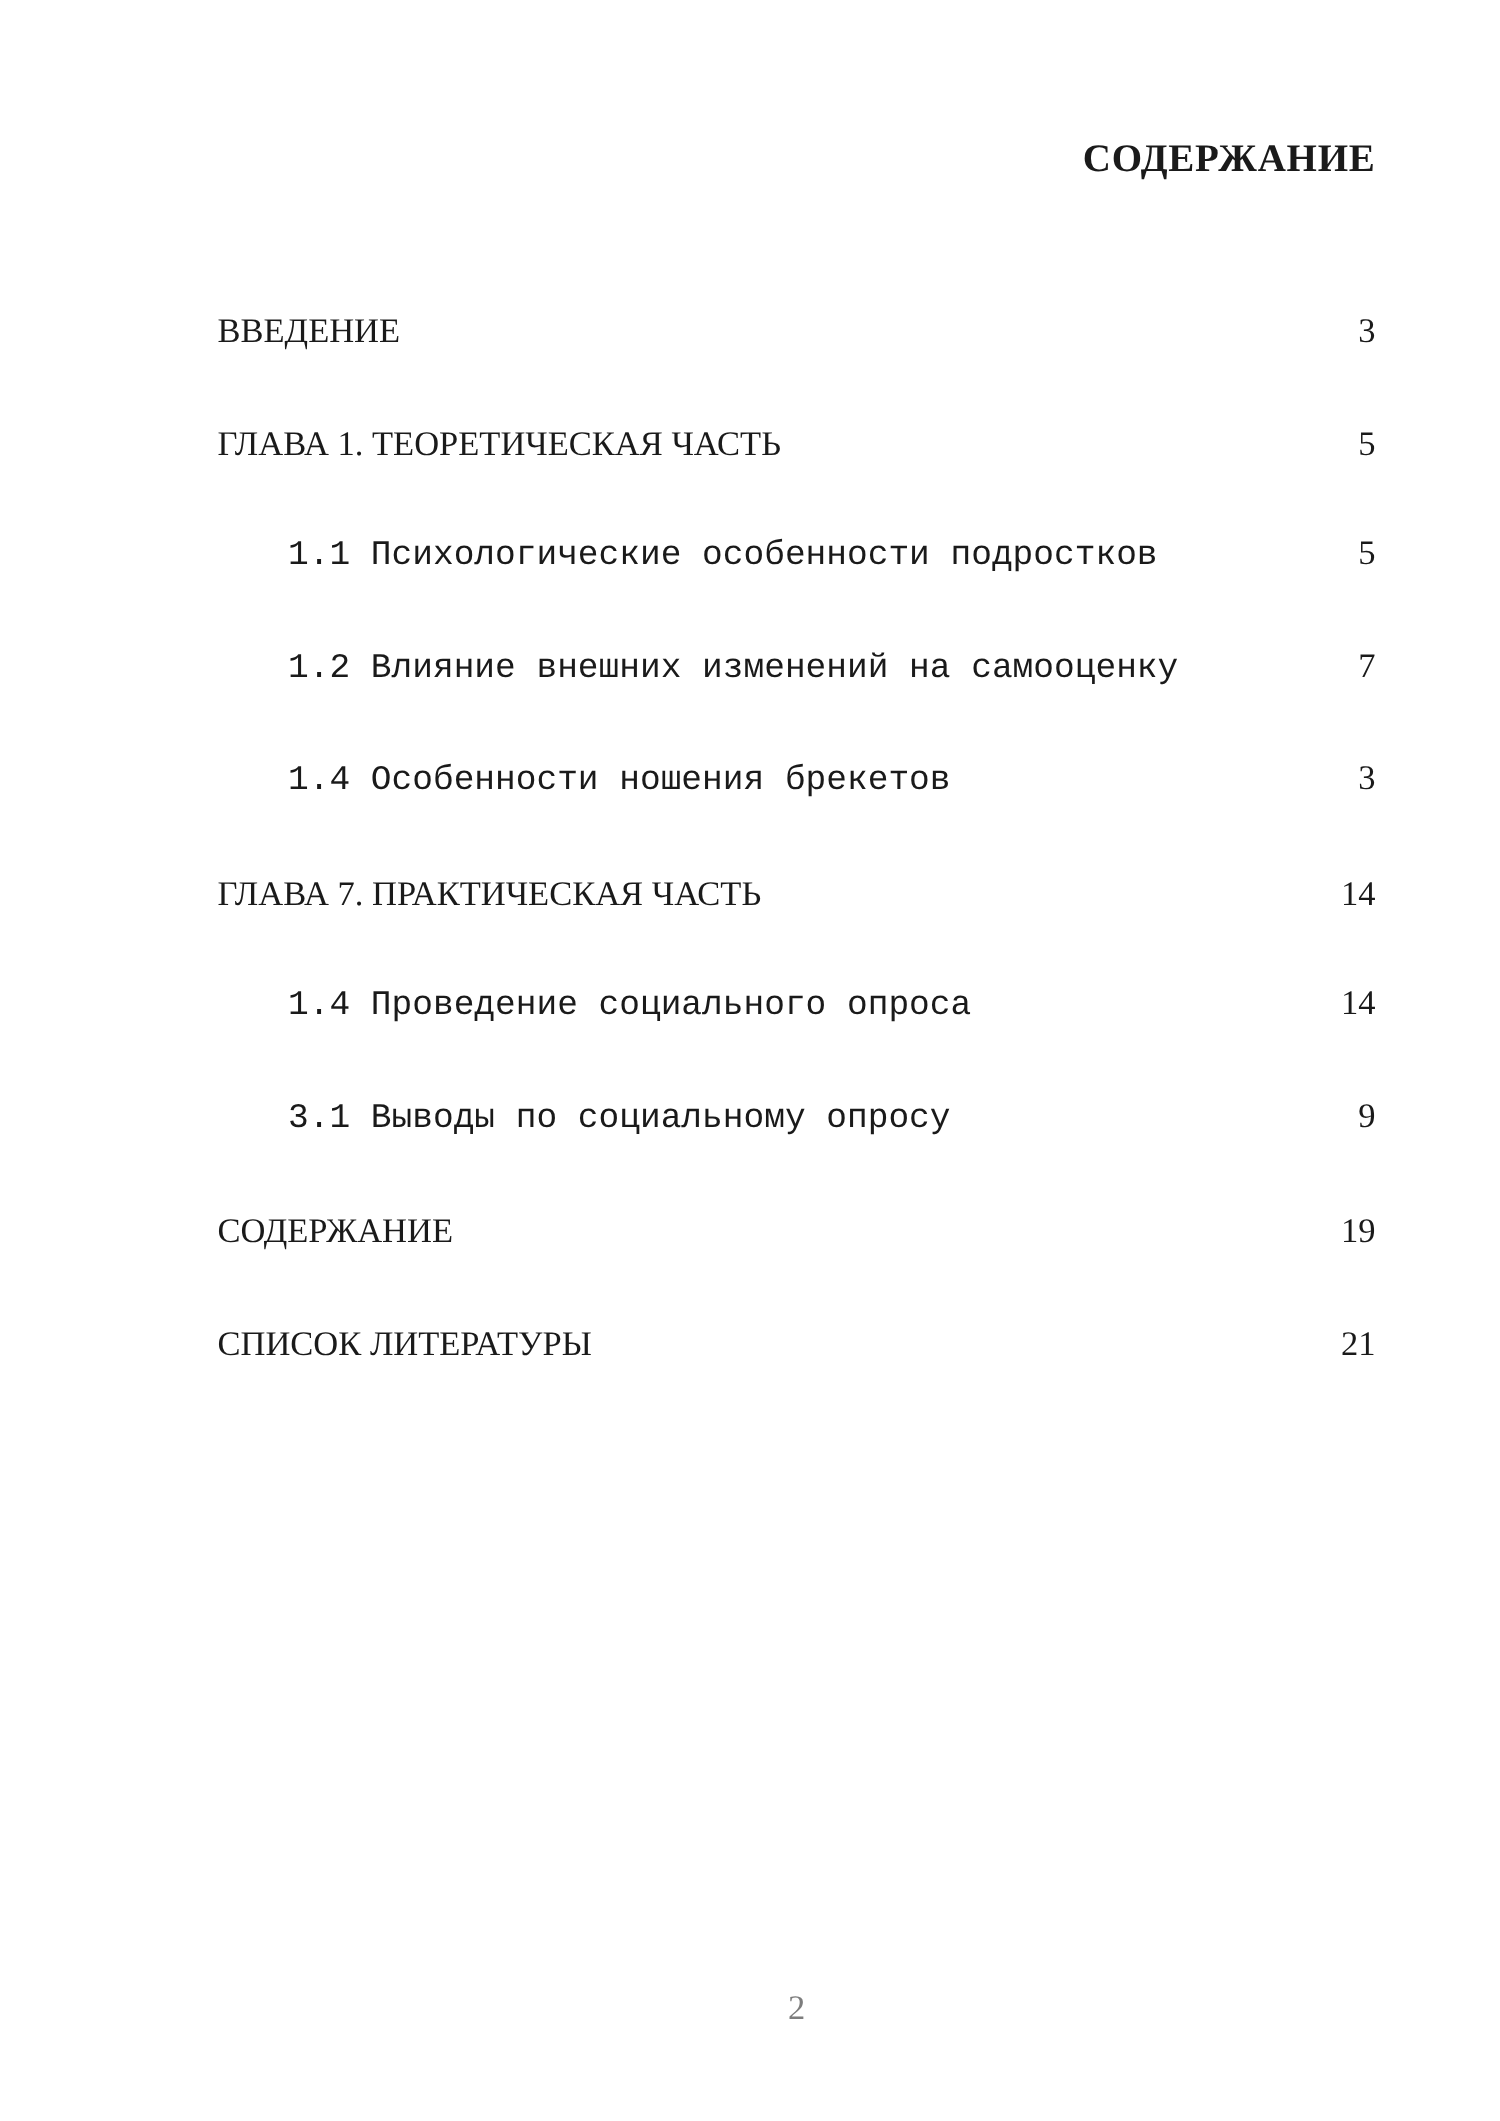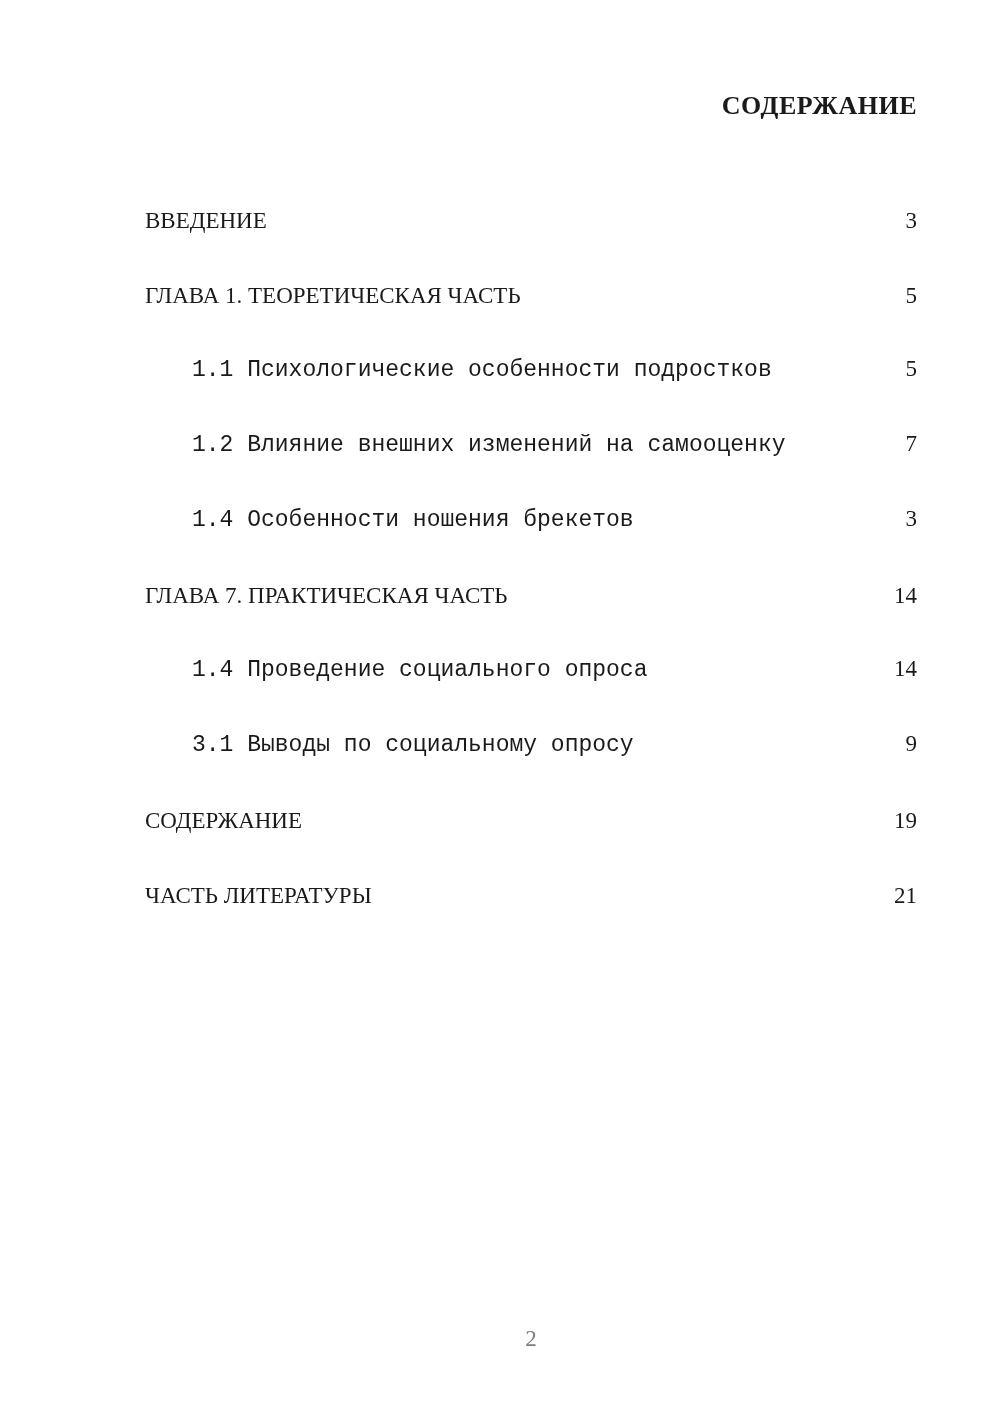--- a/index.html
+++ b/index.html
@@ -116,21 +116,21 @@
   </div>
         <div class="toc-row indent">
     <span class="toc-label">3.1 Выводы по социальному опросу</span>
     <span class="toc-page">9</span>
   </div>
         <div class="toc-row">
     <span class="toc-label">СОДЕРЖАНИЕ</span>
     <span class="toc-page">19</span>
   </div>
         <div class="toc-row">
-    <span class="toc-label">ЧАСТЬ ЛИТЕРАТУРЫ</span>
+    <span class="toc-label">СПИСОК ЛИТЕРАТУРЫ</span>
     <span class="toc-page">21</span>
   </div>
       </div>
 
     <div class="footer-page-number">2</div>
 
   </div>
 </div>
 
 </body></html>

